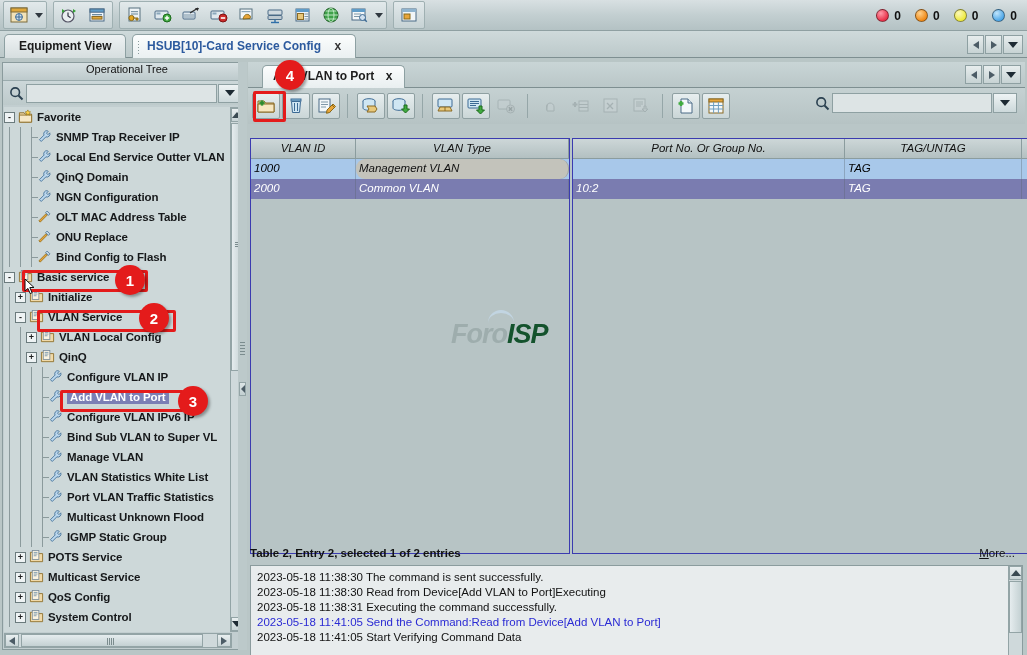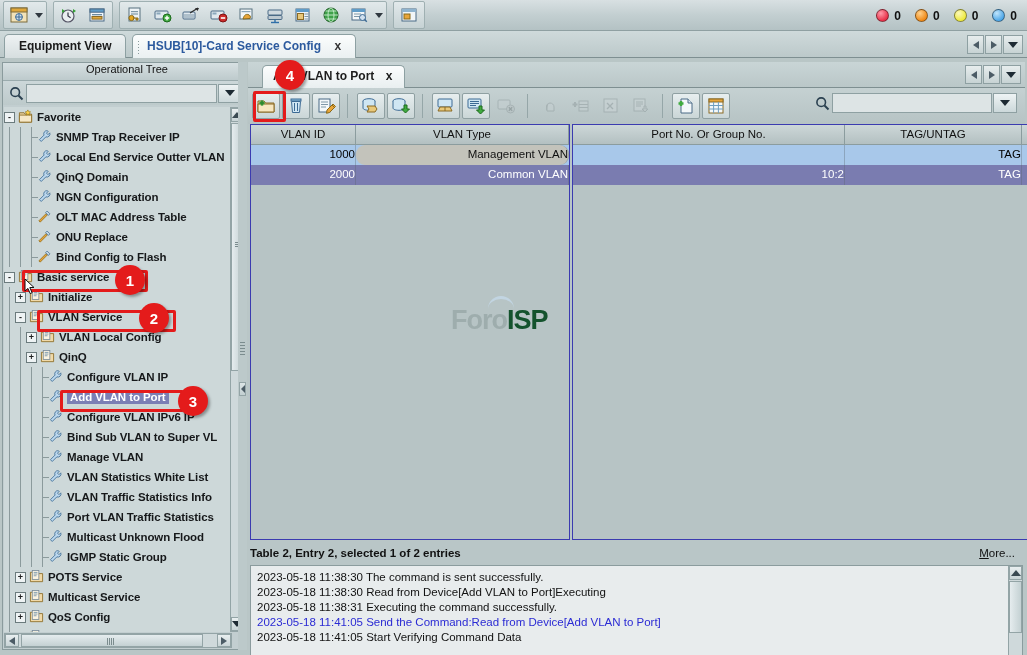--- a/index.html
+++ b/index.html
@@ -127,29 +127,29 @@
   .rt-btn { width:28px; height:26px; margin-right:2px; border:1px solid #8fa0a2; border-radius:2px;
      background:linear-gradient(to bottom,#e7eeef,#cad6d7); display:flex; align-items:center; justify-content:center; }
   .rt-btn.flat { border-color:transparent; background:transparent; }
   .rt-sep { width:1px; height:24px; background:#95a6a8; margin:0 5px; }
   .rsearch { position:absolute; right:8px; top:5px; display:flex; align-items:center; }
   .rsearch .sbox { width:160px; height:20px; background:#dde4e5; border:1px solid #8ea0a2; }
   .rsearch .sdrop { width:24px; height:20px; border:1px solid #8ea0a2; margin-left:1px;
      background:linear-gradient(to bottom,#eef3f4,#ccd8da); display:flex; align-items:center; justify-content:center;}
 
   
-  .tablewrap { position:absolute; left:2px; top:62px; width:773px; height:416px; }
+  .tablewrap { position:absolute; left:2px; top:76px; width:773px; height:416px;font-style:italic; }
   .tbl { position:absolute; top:0; height:416px; border:1px solid #3b3bb0; background:#b7c4c5; overflow:hidden;}
   .tbl.left { left:0; width:320px; }
   .tbl.right { left:322px; width:531px; }
   .thead { display:flex; height:20px; background:linear-gradient(to bottom,#cdd7d8,#b3c0c1);
      border-bottom:1px solid #8b9c9e; }
   .th { height:19px; line-height:19px; text-align:center; font-size:11.5px; color:#111;
      border-right:1px solid #8b9c9e; background:linear-gradient(to bottom,#cdd7d8,#b3c0c1); }
-  .trow { display:flex; height:20px; align-items:stretch;text-align:right; }
+  .trow { display:flex; height:20px; align-items:stretch; }
   .trow.r0 { background:#a8c8ea; }
   .trow.r1 { background:#7a7cb0; color:#fff; }
   .td { height:20px; line-height:19px; font-size:11.5px; padding-left:3px;
      border-right:1px solid rgba(90,100,110,.35); overflow:hidden; white-space:nowrap;}
   .td.mgmt { background:#c3c3bb; color:#111;border-radius:9px; }
   .watermark { position:absolute; left:458px; top:312px; font-size:27px; font-weight:bold; letter-spacing:-1px;}
   .wm-foro { color:#9eadad; }
   .wm-isp { color:#14532d; }
   .wm-arc { position:absolute; left:37px; top:-9px; width:26px; height:13px;
      border-top:3px solid #c2d5e2; border-radius:50%/100% 100% 0 0; }
@@ -552,30 +552,20 @@
           <span class="lbl">VLAN Statistics White List</span>
         </div>
         <div class="tnode">
           <span class="guide v"></span>
           <span class="guide v"></span>
           <span class="guide v"></span>
           <span class="guide t"></span>
           <span class="ico"><svg width="15" height="15" viewBox="0 0 16 16">
               <path d="M10.5 1.8a3.3 3.3 0 00-3 4.7L2.6 11.4l1.9 1.9 4.9-4.9a3.3 3.3 0 004.2-4.3l-1.9 1.9-1.6-1.6 1.9-1.9a3.3 3.3 0 00-1.5-.7z" fill="#bcd8ee" stroke="#3d6c94" stroke-width=".9"></path>
             </svg></span>
-          <span class="lbl">VLAN Traffic Statistics Info</span>
-        </div>
-        <div class="tnode">
-          <span class="guide v"></span>
-          <span class="guide v"></span>
-          <span class="guide v"></span>
-          <span class="guide t"></span>
-          <span class="ico"><svg width="15" height="15" viewBox="0 0 16 16">
-              <path d="M10.5 1.8a3.3 3.3 0 00-3 4.7L2.6 11.4l1.9 1.9 4.9-4.9a3.3 3.3 0 004.2-4.3l-1.9 1.9-1.6-1.6 1.9-1.9a3.3 3.3 0 00-1.5-.7z" fill="#bcd8ee" stroke="#3d6c94" stroke-width=".9"></path>
-            </svg></span>
           <span class="lbl">Port VLAN Traffic Statistics</span>
         </div>
         <div class="tnode">
           <span class="guide v"></span>
           <span class="guide v"></span>
           <span class="guide v"></span>
           <span class="guide t"></span>
           <span class="ico"><svg width="15" height="15" viewBox="0 0 16 16">
               <path d="M10.5 1.8a3.3 3.3 0 00-3 4.7L2.6 11.4l1.9 1.9 4.9-4.9a3.3 3.3 0 004.2-4.3l-1.9 1.9-1.6-1.6 1.9-1.9a3.3 3.3 0 00-1.5-.7z" fill="#bcd8ee" stroke="#3d6c94" stroke-width=".9"></path>
             </svg></span>

